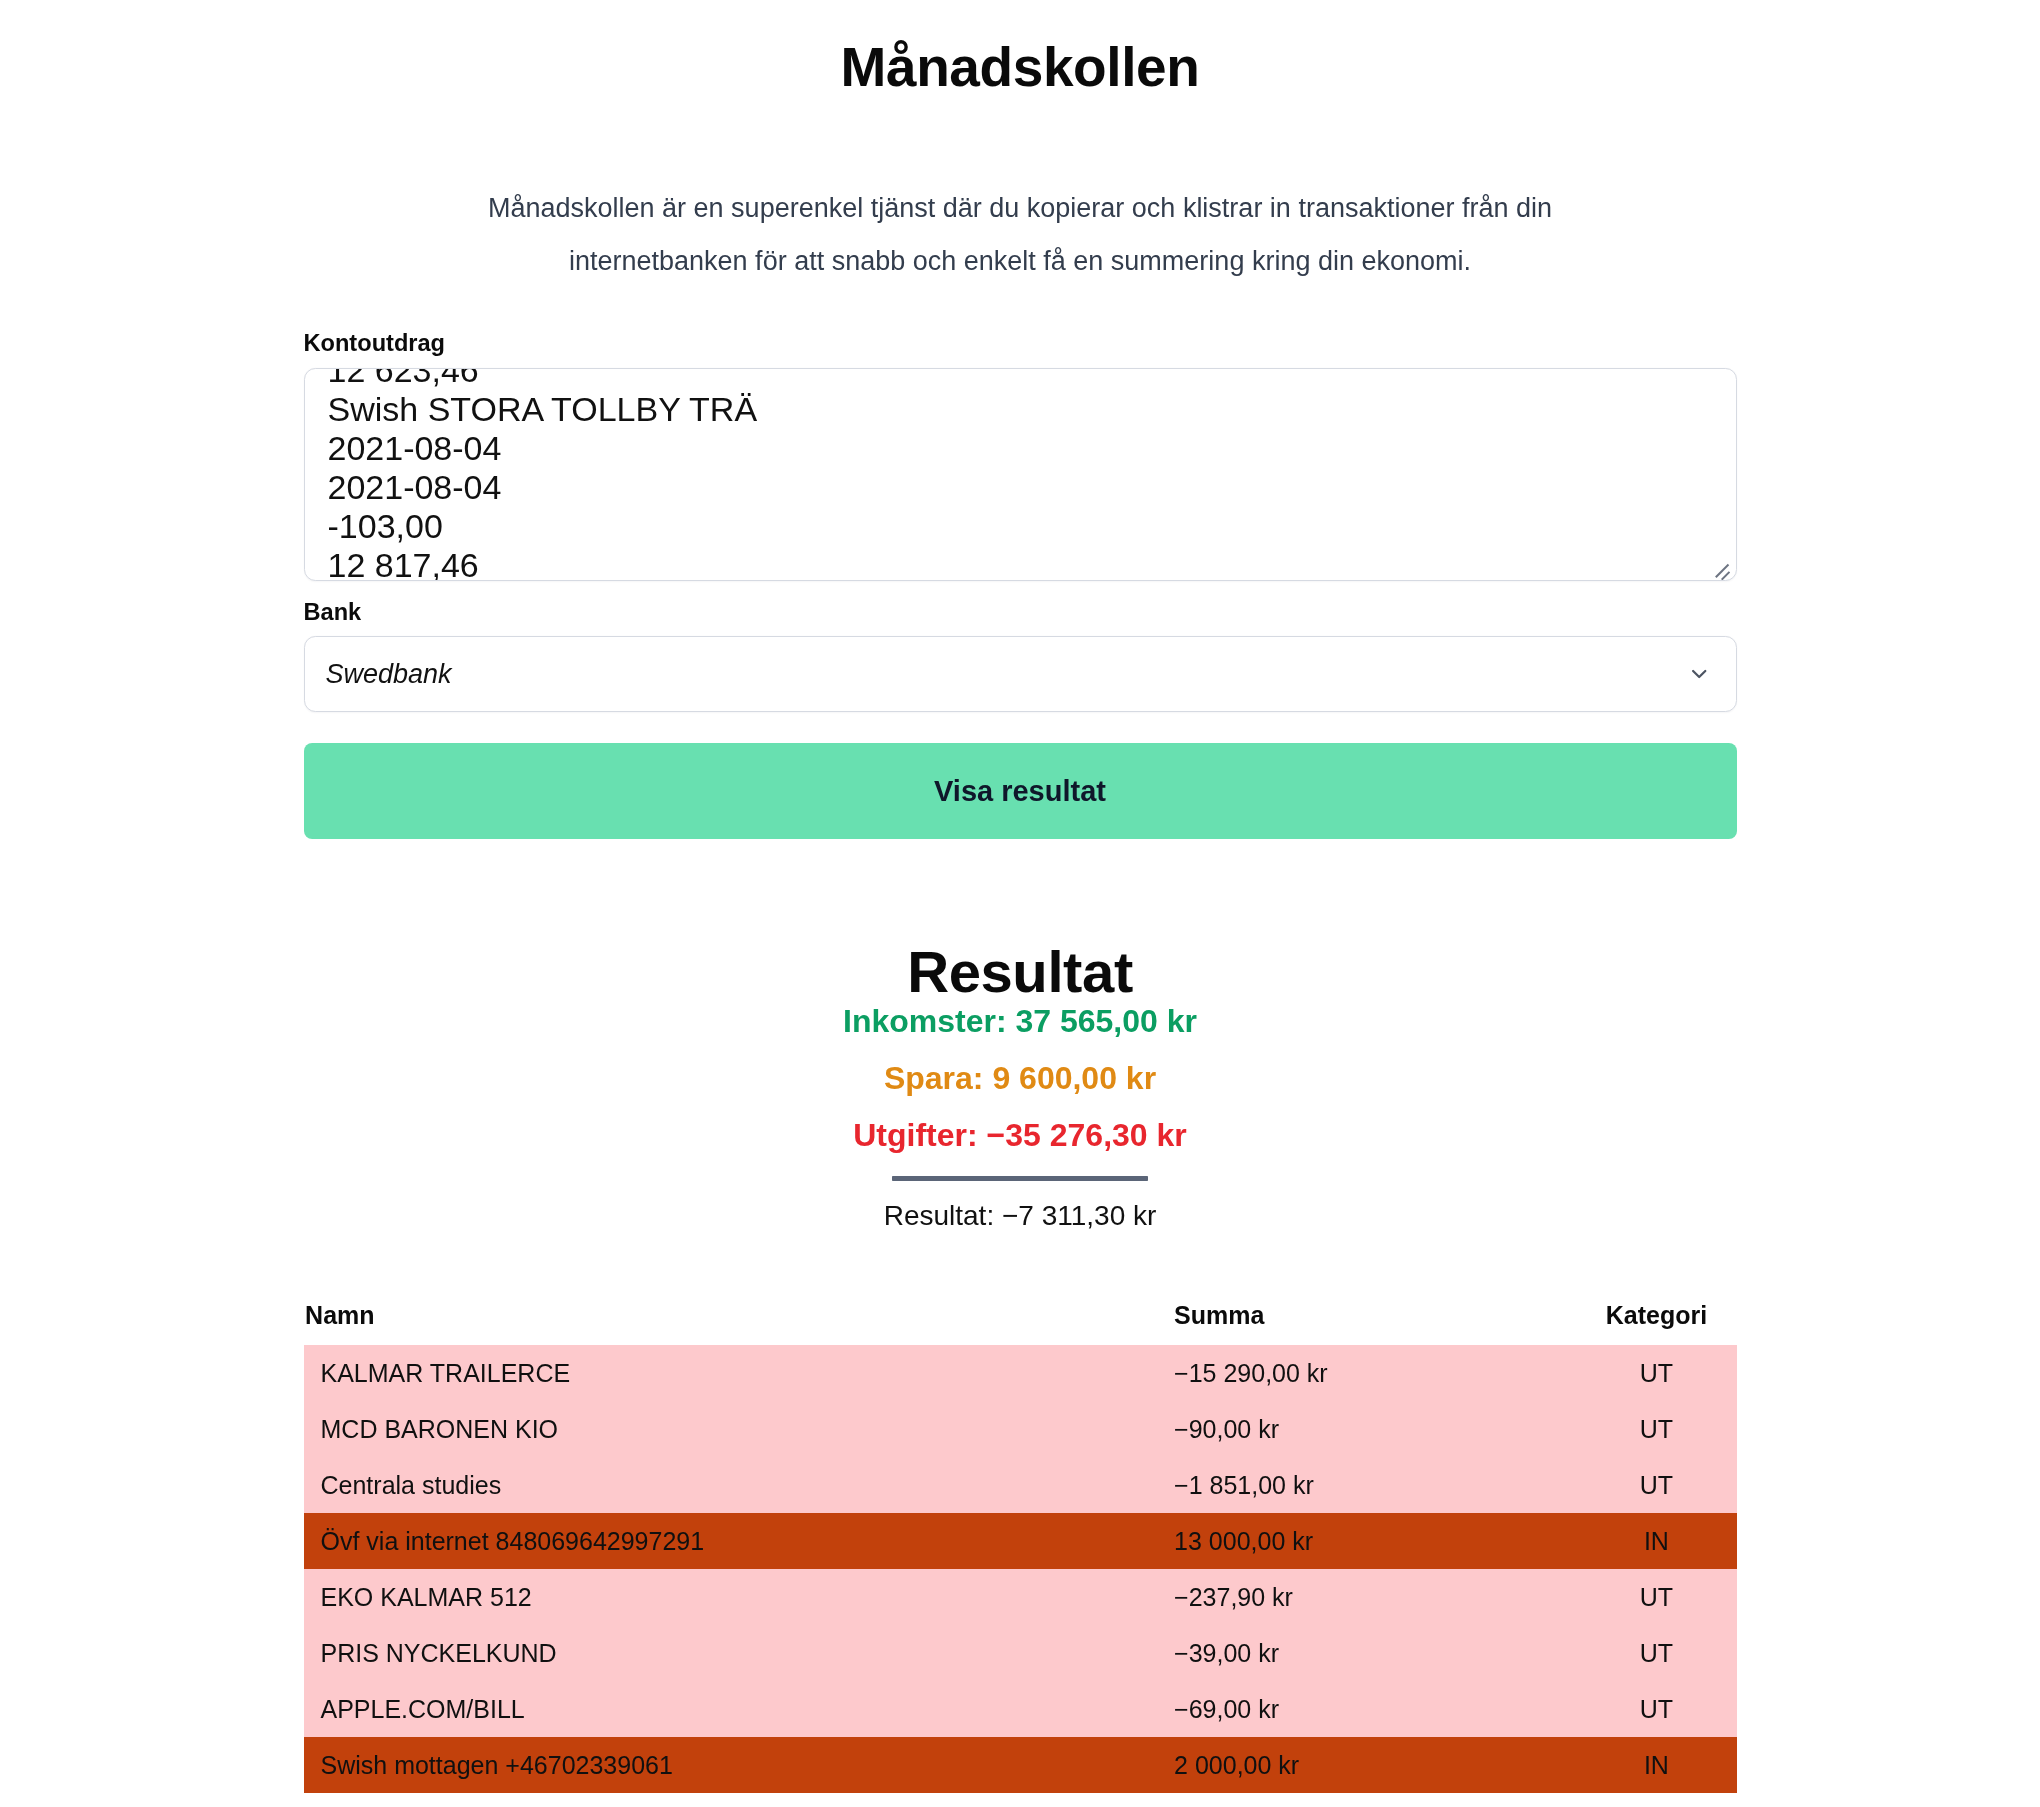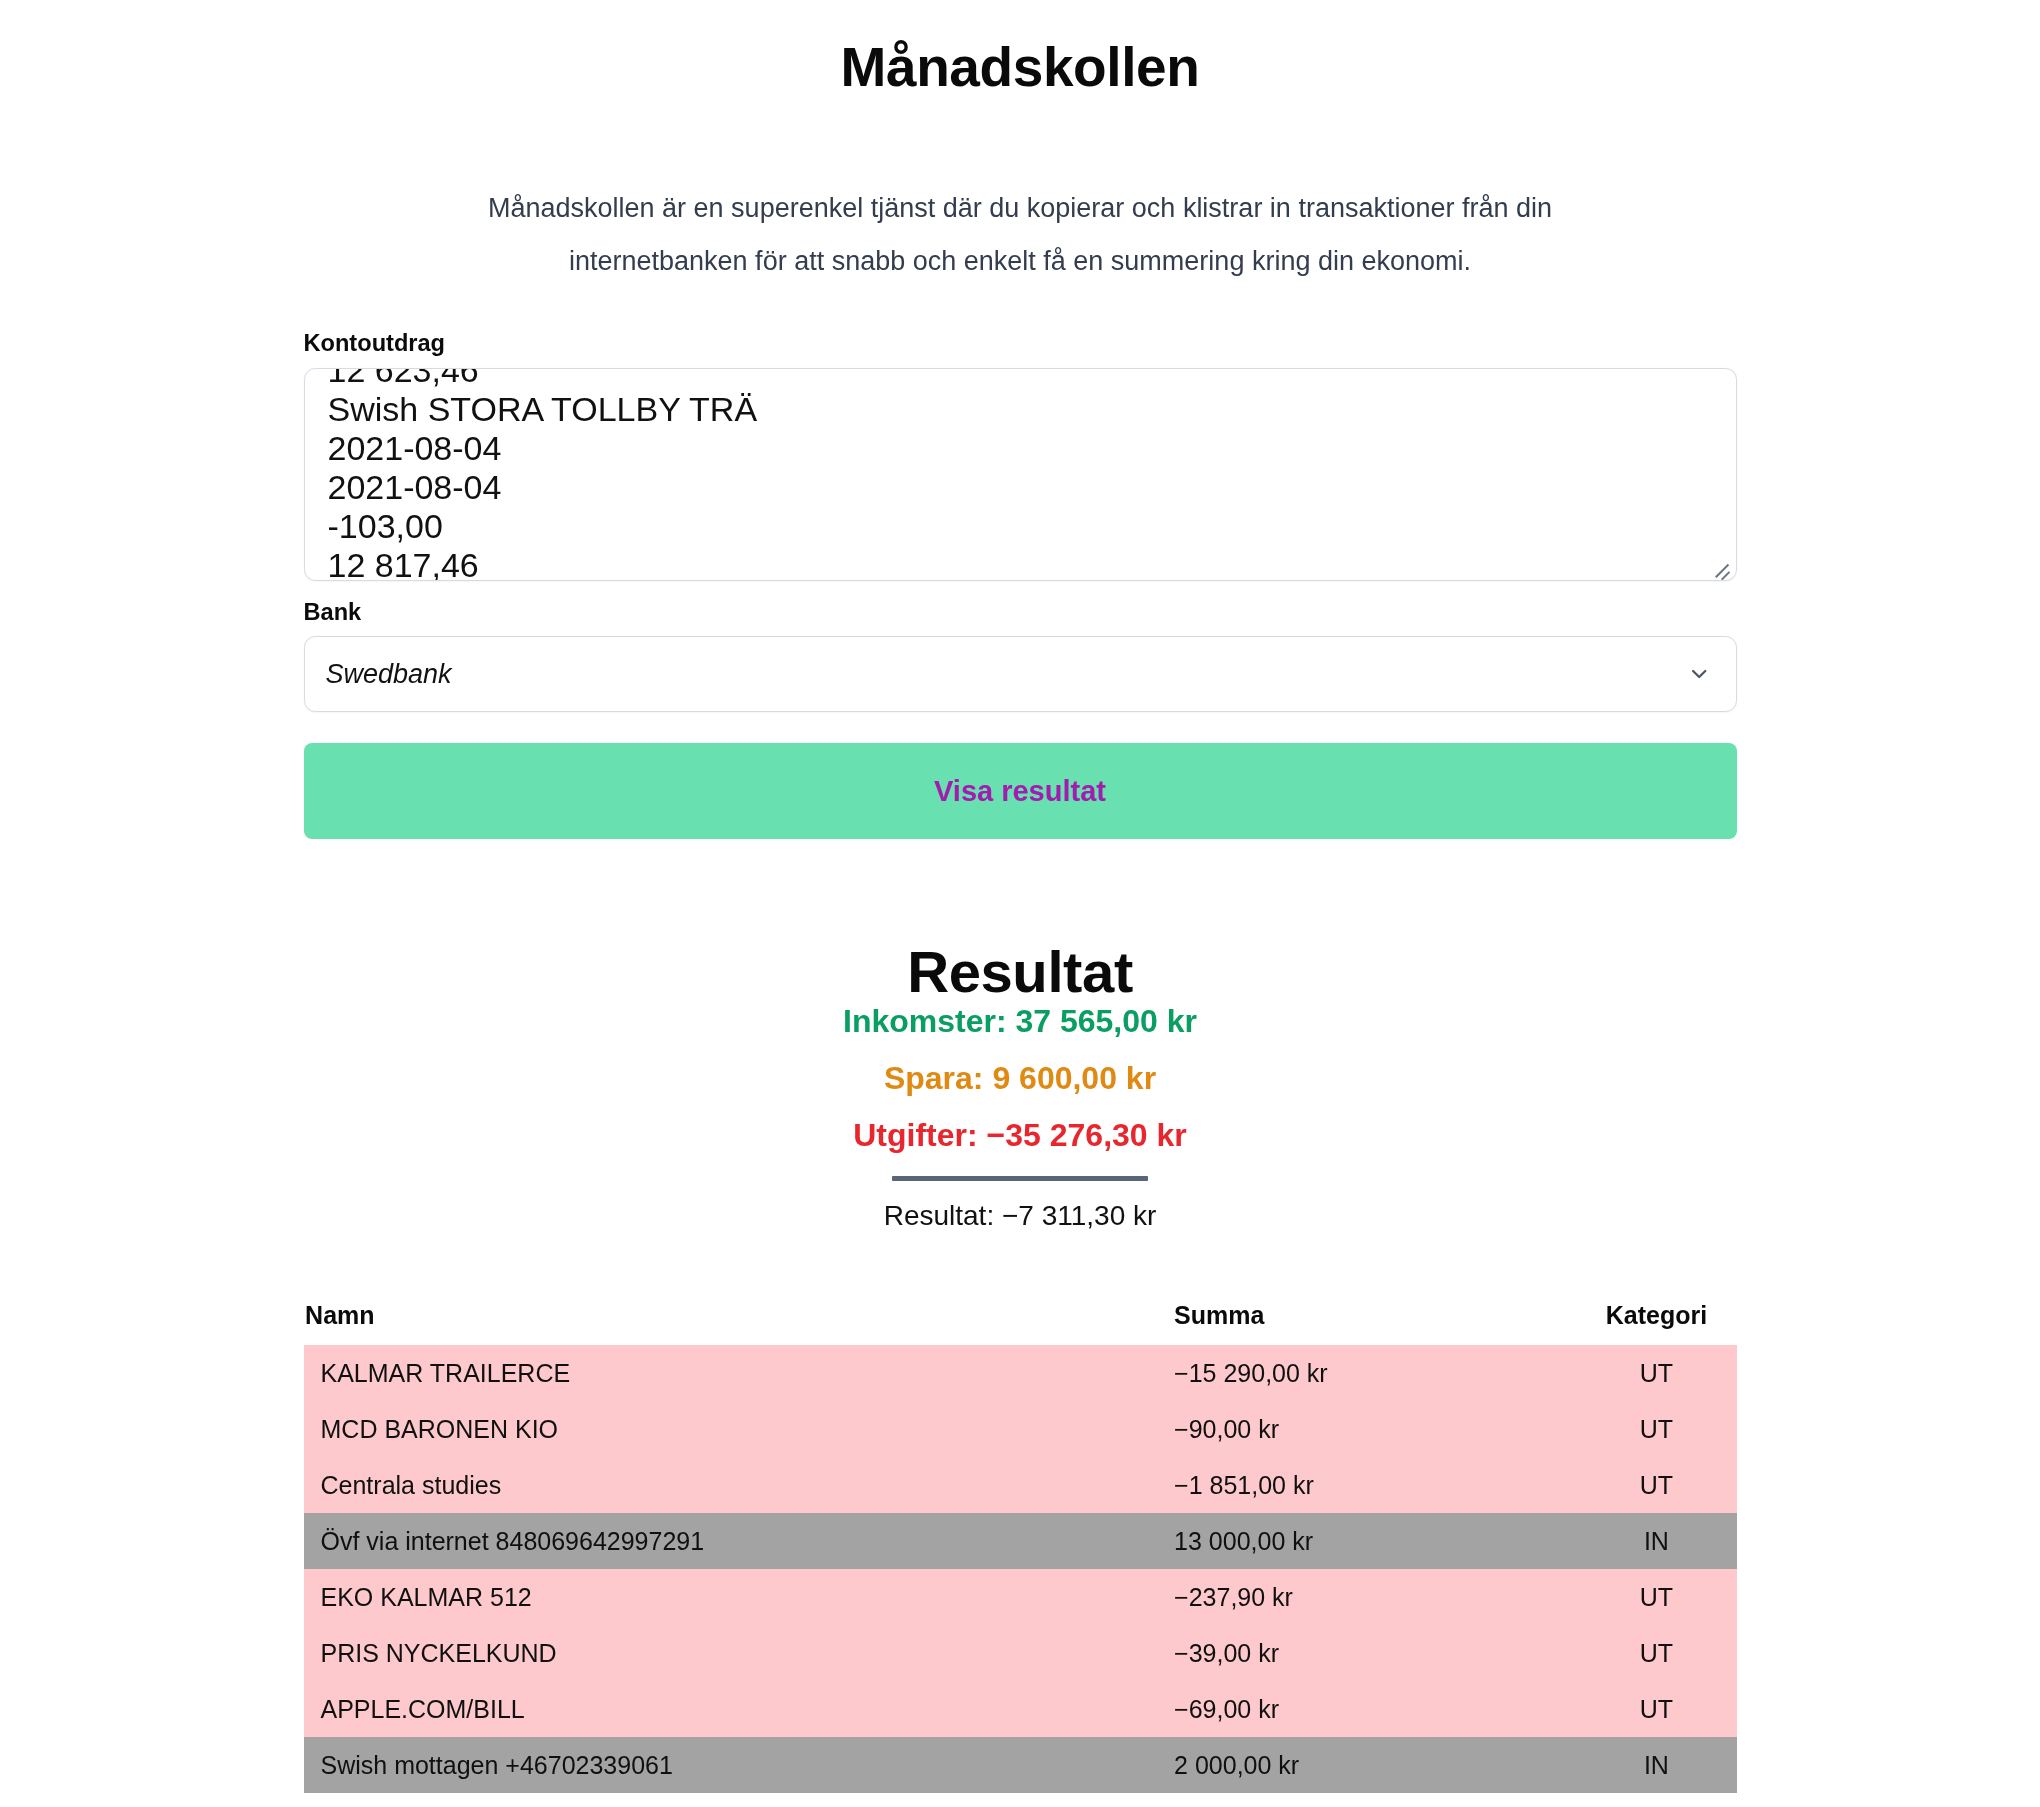--- a/index.html
+++ b/index.html
@@ -128,21 +128,21 @@
   }
 
   .submit-btn {
     display: block;
     width: 100%;
     margin-top: 31px;
     height: 96px;
     border: none;
     border-radius: 8.1px;
     background: #68e0b0;
-    color: #a21caf;
+    color: #0f172a;
     font-size: 29px;
     font-weight: 700;
     font-family: "Liberation Sans", sans-serif;
     cursor: pointer;
     line-height: 96px;
     text-align: center;
     padding: 0;
   }
 
   
@@ -210,21 +210,21 @@
     color: #101010;
     padding: 13px 0 13px 0;
     line-height: 1.2;
     vertical-align: middle;
   }
   table.tx td.namn  { padding-left: 17px; }
   table.tx td.summa { }
   table.tx td.kat   { text-align: center; }
 
   tr.row-ut    td { background: #fdc9cc; }
-  tr.row-in    td { background: #a3a3a3; }
+  tr.row-in    td { background: #c2410c; }
 </style>
 </head>
 <body>
 
 <div class="page">
 
   <h1 class="app-title">Månadskollen</h1>
 
   <p class="intro">Månadskollen är en superenkel tjänst där du kopierar och klistrar in transaktioner från din internetbanken för att snabb och enkelt få en summering kring din ekonomi.</p>
 

